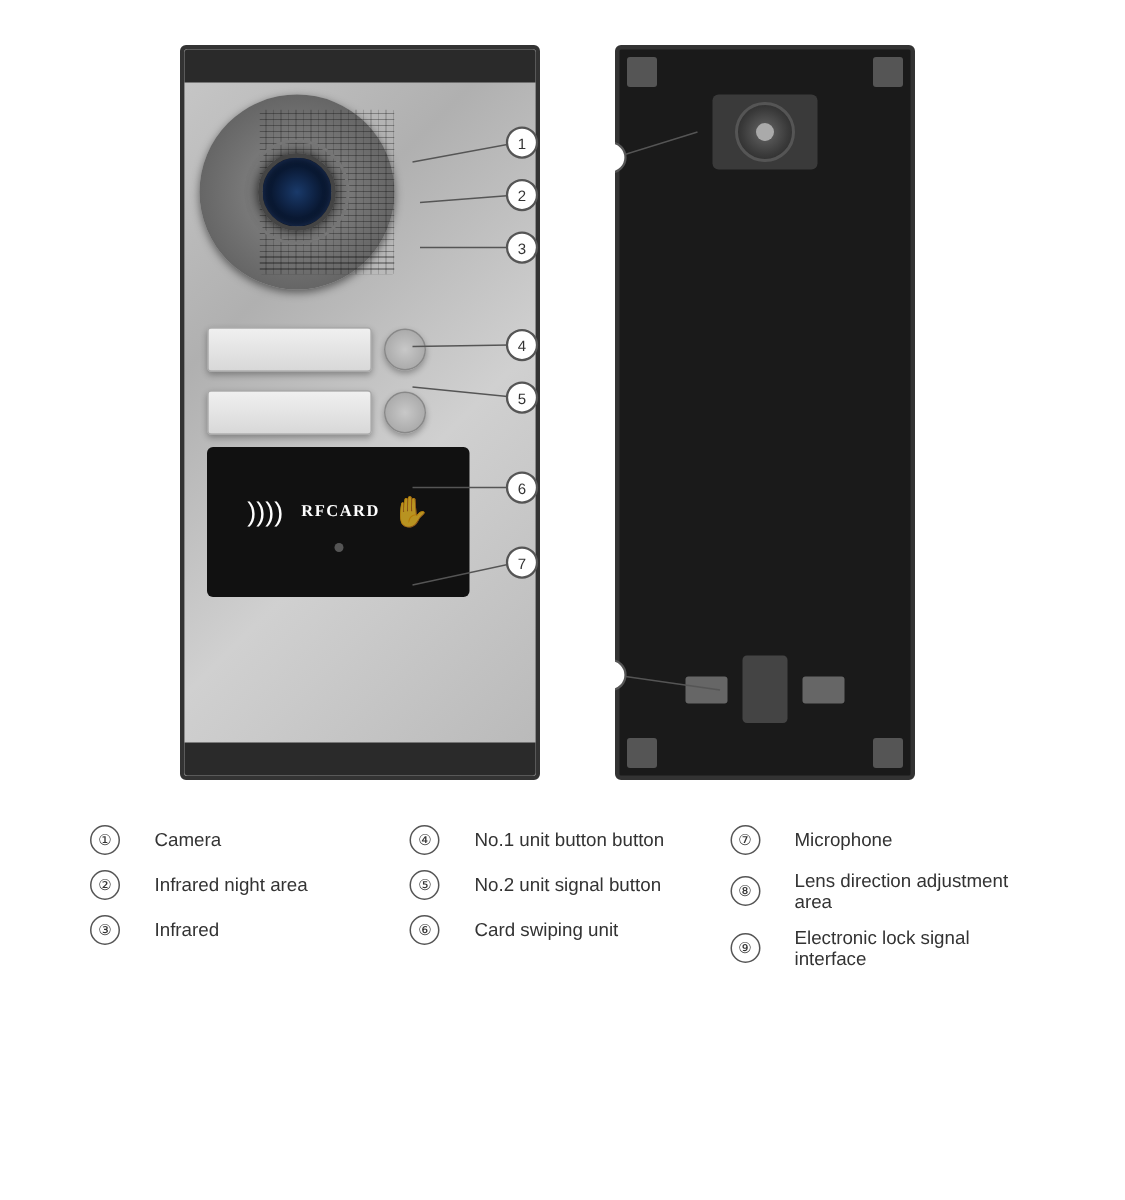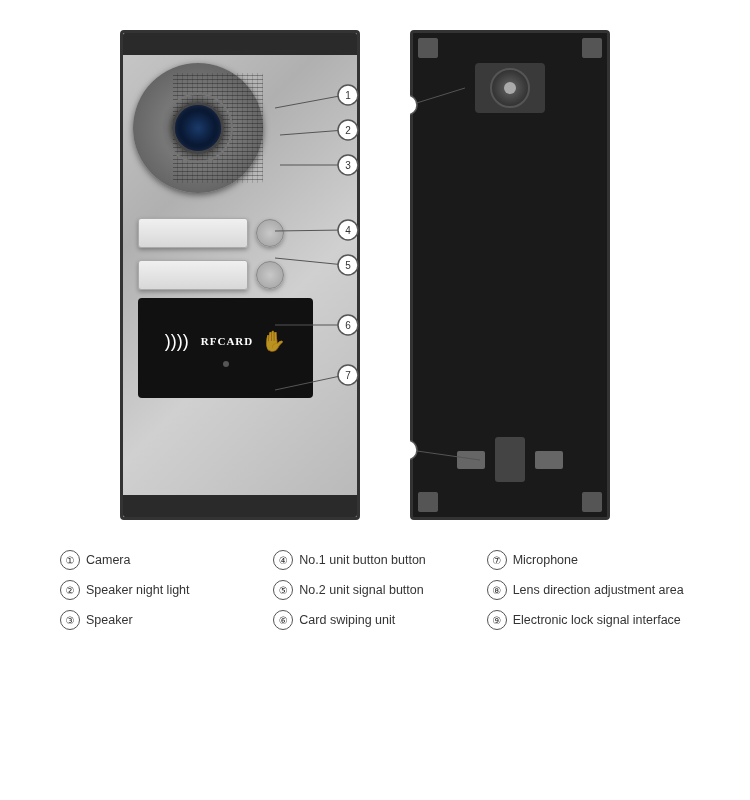--- a/index.html
+++ b/index.html
@@ -336,20 +336,21 @@
       align-items: center;
       justify-content: center;
       font-size: 10px;
       color: #333;
       flex-shrink: 0;
     }
 
     .legend-label {
       font-size: 12.5px;
       color: #333;
+      margin-left: 17px;
     }
 
     
     .ann-svg {
       position: absolute;
       top: 0;
       left: 0;
       width: 100%;
       height: 100%;
       pointer-events: none;
@@ -466,25 +467,25 @@
 
   <div class="legend-section">
 
     <div>
       <div class="legend-item">
         <span class="legend-num">①</span>
         <span class="legend-label">Camera</span>
       </div>
       <div class="legend-item" style="margin-top:10px">
         <span class="legend-num">②</span>
-        <span class="legend-label">Speaker night light</span>
+        <span class="legend-label">Infrared night area</span>
       </div>
       <div class="legend-item" style="margin-top:10px">
         <span class="legend-num">③</span>
-        <span class="legend-label">Speaker</span>
+        <span class="legend-label">Infrared</span>
       </div>
     </div>
 
     <div>
       <div class="legend-item">
         <span class="legend-num">④</span>
         <span class="legend-label">No.1 unit button button</span>
       </div>
       <div class="legend-item" style="margin-top:10px">
         <span class="legend-num">⑤</span>

